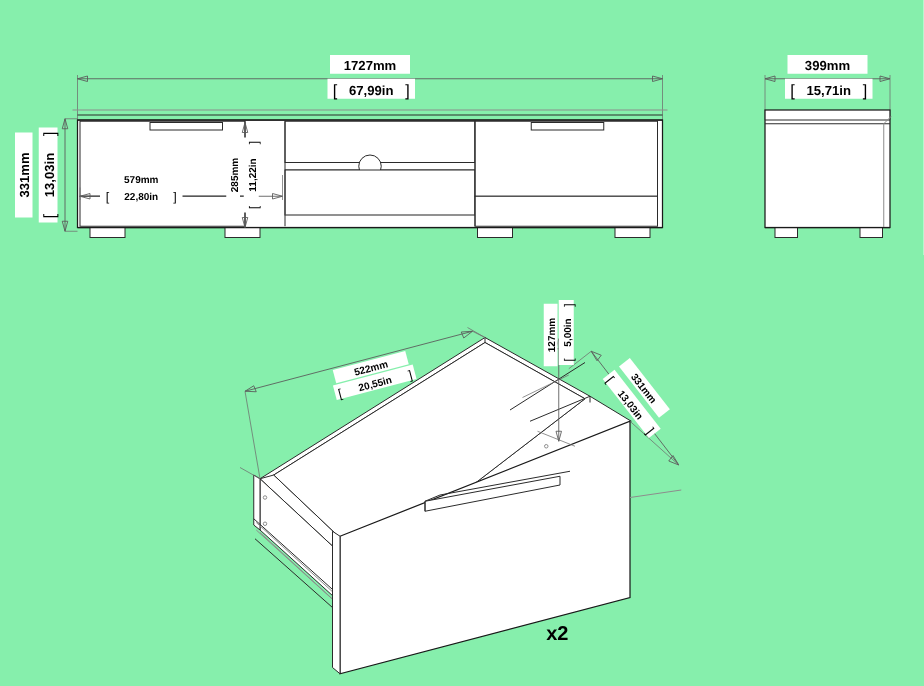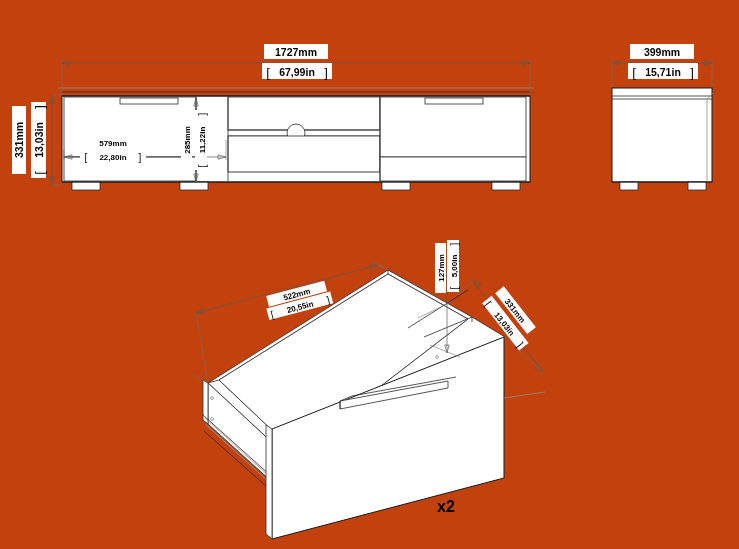--- a/index.html
+++ b/index.html
@@ -4,21 +4,21 @@
 <style>
   html, body {
     margin: 0;
     padding: 0;
     background: #ffffff;
   }
   #sheet {
     position: relative;
     width: 739px;
     height: 549px;
-    background: #c2410c;
+    background: #86efac;
     overflow: hidden;
     font-family: "Liberation Sans", sans-serif;
   }
   #sheet svg {
     position: absolute;
     top: 0;
     left: 0;
     width: 739px;
     height: 549px;
   }

